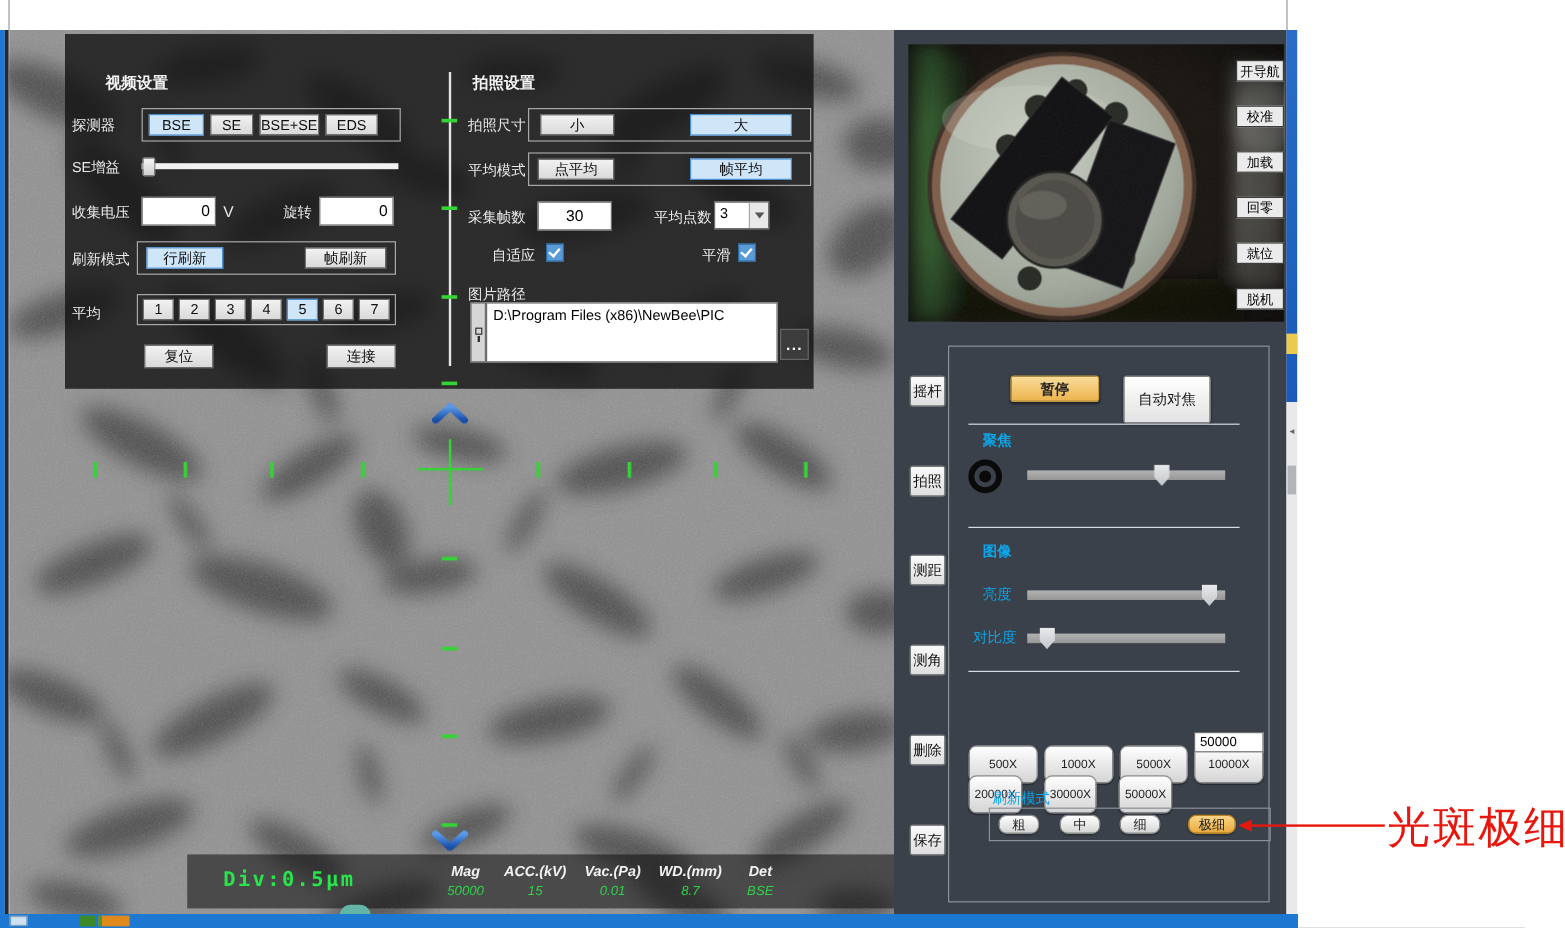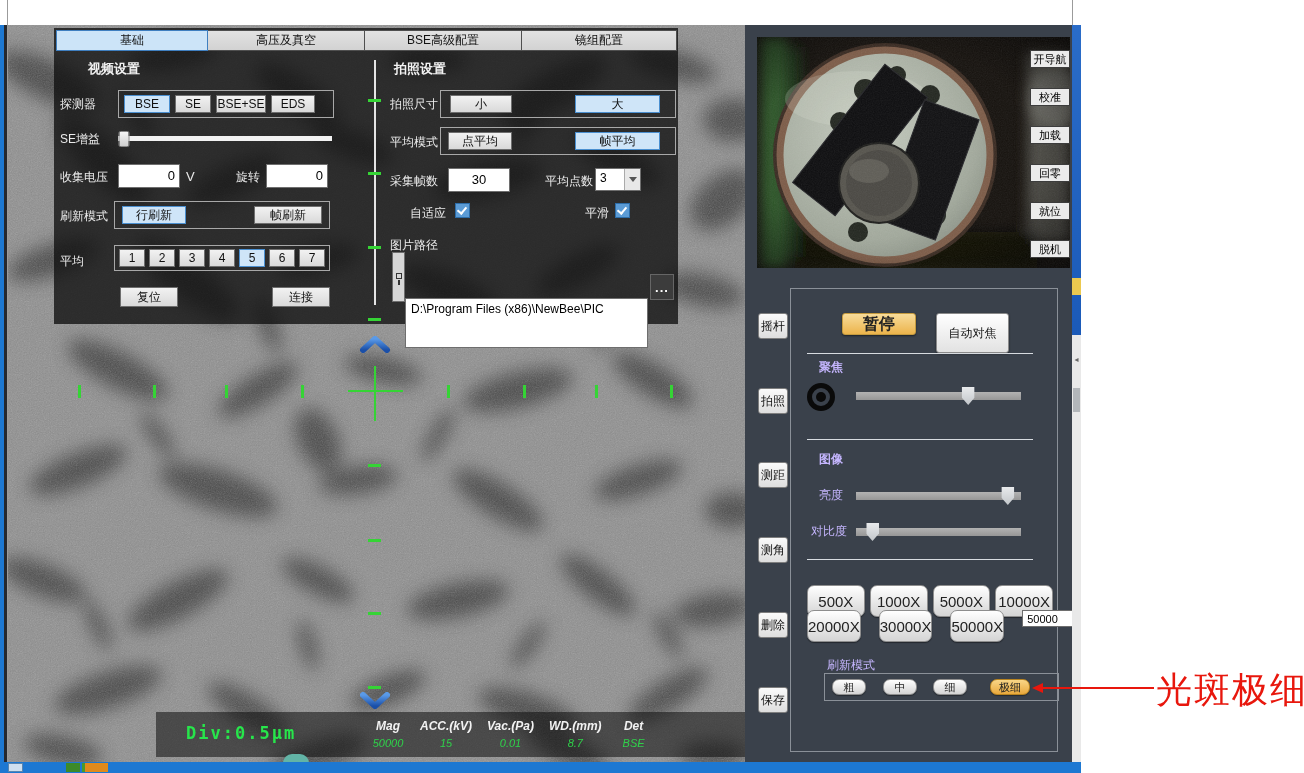--- a/index.html
+++ b/index.html
@@ -61,38 +61,38 @@
   .icol .v { margin-top:4px; font-size:11px; font-style:italic; color:#2fd24a; }
 
   
   .rpanel { position:absolute; left:737px; top:25px; width:327px; height:737px; background:#3a414b; }
   .toolbtn { position:absolute; left:13px; width:30px; height:26px; display:flex; align-items:center; justify-content:center;
              font-size:12px; color:#111; background:linear-gradient(#fafafa,#dedede); border:1px solid #7e7e7e; border-radius:3px; }
   .stagebtn { position:absolute; left:285px; width:40px; height:18px; display:flex; align-items:center; justify-content:center;
               font-size:11px; color:#000; background:#ebebeb; border:1px solid #3c3c3c; white-space:nowrap; }
   .ctrlbox { position:absolute; left:45px; top:263px; width:268px; height:464px; border:1px solid #8a9098; }
   .divider { position:absolute; left:16px; width:226px; height:1px; background:#d7dbe0; }
-  .clabel { position:absolute; font-size:12px; font-weight:bold; color:#c4b5fd; white-space:nowrap; }
+  .clabel { position:absolute; font-size:12px; font-weight:bold; color:#0ea5e9; white-space:nowrap; }
   .gslider { position:absolute; width:165px; height:8px; background:linear-gradient(#b2b2b2,#969696); }
   .gthumb { position:absolute; top:-5px; width:13px; height:18px; background:linear-gradient(#e8eaec,#c2c6ca);
             transform:translateX(-50%); clip-path:polygon(0 0,100% 0,100% 58%,50% 100%,0 58%); }
-  .magbtn { width:58px; height:32px; display:flex; align-items:center; justify-content:center; font-size:15px; color:#222;
-            background:linear-gradient(#ffffff,#d4d4d4); border:1px solid #8e8e8e; border-radius:7px; box-shadow:0 1px 1px rgba(0,0,0,0.4); }
+  .magbtn { width:58px; height:32px; display:flex; align-items:center; justify-content:center; font-size:10px; color:#222;
+            background:linear-gradient(#ffffff,#d4d4d4); border:1px solid #8e8e8e; border-radius:7px; box-shadow:0 1px 1px rgba(0,0,0,0.4);margin-top:36px; }
   .spotbtn { position:absolute; height:16px; width:34px; display:flex; align-items:center; justify-content:center; font-size:11px;
              color:#222; background:linear-gradient(#ffffff,#d4d4d4); border:1px solid #8e8e8e; border-radius:7px; box-shadow:0 1px 1px rgba(0,0,0,0.35); }
   .spotbtn.amber { background:linear-gradient(#f9d687,#e9a93d); border:1px solid #b78320; }
   .pausebtn { position:absolute; left:51px; top:24px; width:74px; height:22px; display:flex; align-items:center; justify-content:center;
-              font-size:16px; font-weight:bold; color:#222; background:linear-gradient(#f8dc9a,#ecb44c); border:1px solid #c59b3f; border-radius:3px; box-shadow:0 1px 2px rgba(0,0,0,0.5); }
+              font-size:12px; font-weight:bold; color:#222; background:linear-gradient(#f8dc9a,#ecb44c); border:1px solid #c59b3f; border-radius:3px; box-shadow:0 1px 2px rgba(0,0,0,0.5); }
   .afbtn { position:absolute; left:145px; top:24px; width:73px; height:40px; display:flex; align-items:center; justify-content:center;
            font-size:12px; color:#111; background:linear-gradient(#ffffff,#e2e2e2); border:1px solid #8a8a8a; border-radius:3px; box-shadow:0 1px 2px rgba(0,0,0,0.5); }
   .recicon { position:absolute; left:16px; top:94px; width:28px; height:28px; border-radius:50%; border:5px solid #0a0a0a; }
   .recicon i { position:absolute; left:4px; top:4px; width:10px; height:10px; border-radius:50%; background:#0a0a0a; }
 
   
-  .pathbox { position:absolute; background:#fff; border:1px solid #6e6e6e; font-size:12px; color:#000; padding:3px 5px;margin-top:46px; }
+  .pathbox { position:absolute; background:#fff; border:1px solid #6e6e6e; font-size:12px; color:#000; padding:3px 5px; }
   .pathicon { position:absolute; background:#d6d6d6; border:1px solid #6e6e6e; }
   .browse { position:absolute; background:#3c3c3c; color:#fff; border:1px solid #666; display:flex; align-items:center;
             justify-content:center; font-size:13px; font-weight:bold; letter-spacing:1px; }
 
   
   .lsliver1 { position:absolute; left:0; top:25px; width:4px; height:737px; background:#1d78d2; }
   .lsliver2 { position:absolute; left:4px; top:25px; width:4px; height:737px; background:#25282e; }
   .taskbar { position:absolute; left:0; top:762px; width:1081px; height:11px; background:#1d78d2; }
   .annot-text { position:absolute; left:1156px; top:666px; font-size:36px; color:#e8170d;
                 font-family:"Liberation Serif","DejaVu Serif",serif; letter-spacing:2px; white-space:nowrap; }
@@ -182,26 +182,20 @@
             <ellipse cx="660" cy="610" rx="26" ry="8" transform="rotate(60 660 610)"></ellipse>
         </g>
         <rect width="737" height="737" filter="url(#grain)" opacity="0.45" style="mix-blend-mode:multiply"></rect>
         <rect width="737" height="737" filter="url(#grain)" opacity="0.30" style="mix-blend-mode:screen"></rect>
       </svg>
 
       
       <div class="backdrop"></div>
 
       
-      <div class="tabs">
-        <div class="tab active" style="width:152px;">基础</div>
-        <div class="tab" style="width:157px;">高压及真空</div>
-        <div class="tab" style="width:157px;">BSE高级配置</div>
-        <div class="tab" style="width:155px;">镜组配置</div>
-      </div>
 
       
       <div class="abs" style="left:46px;top:30px;width:292px;height:262px;">
         <div class="ptitle" style="left:34px;top:5px;">视频设置</div>
         <div class="plabel" style="left:6px;top:41px;">探测器</div>
         <div class="gbox" style="left:64px;top:35px;width:216px;height:28px;"></div>
         <div class="btn selblue" style="left:70px;top:40px;width:46px;height:18px;">BSE</div>
         <div class="btn" style="left:121px;top:40px;width:36px;height:18px;">SE</div>
         <div class="btn" style="left:162px;top:40px;width:50px;height:18px;">BSE+SE</div>
         <div class="btn" style="left:217px;top:40px;width:44px;height:18px;">EDS</div>

